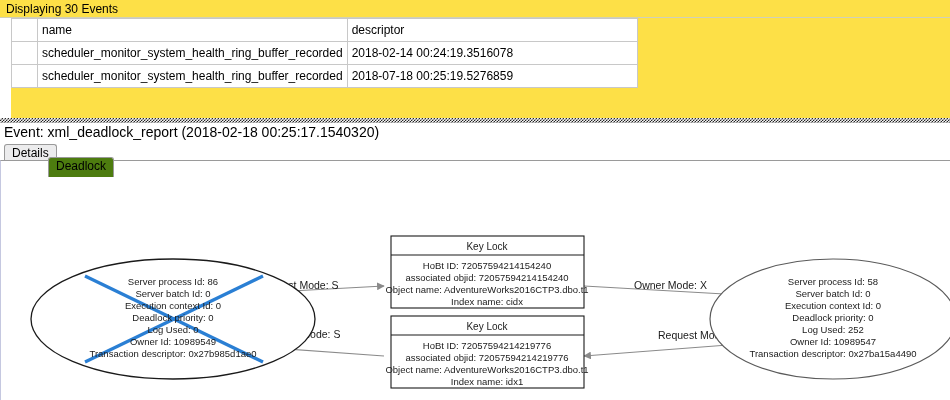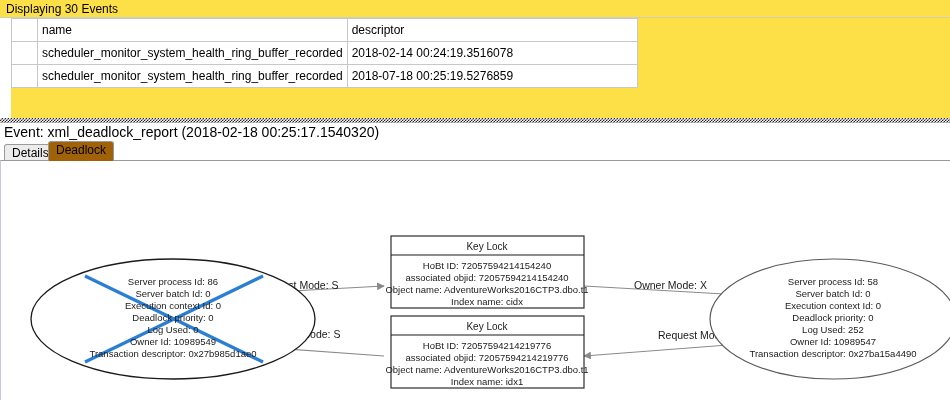--- a/index.html
+++ b/index.html
@@ -134,21 +134,21 @@
     border-bottom: none;
     border-radius: 3px 3px 0 0;
     font-size: 12px;
     text-align: center;
     background: #ececed;
     color: #000;
     padding: 0 7px;
     line-height: 16px;
   }
   .tab.inactive { left: 4px;  height: 33px; top: 3px; }
-  .tab.active   { left: 48px; height: 20px; top: 0; background: #a16207; z-index: 3; }
+  .tab.active   { left: 48px; height: 20px; top: 16px; background: #4d7c0f; z-index: 3; }
 
   
   .canvas {
     position: absolute;
     left: 0; top: 160px;
     width: 950px; height: 240px;
     background: #ffffff;
     border-top: 1px solid #9a9a9a;
     border-left: 1px solid #c5c8e0;
     box-sizing: border-box;

